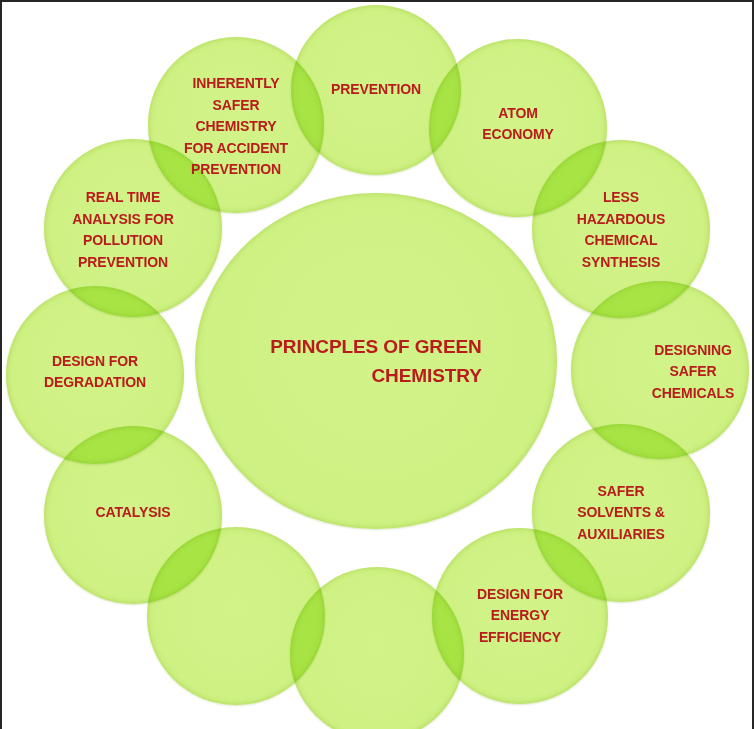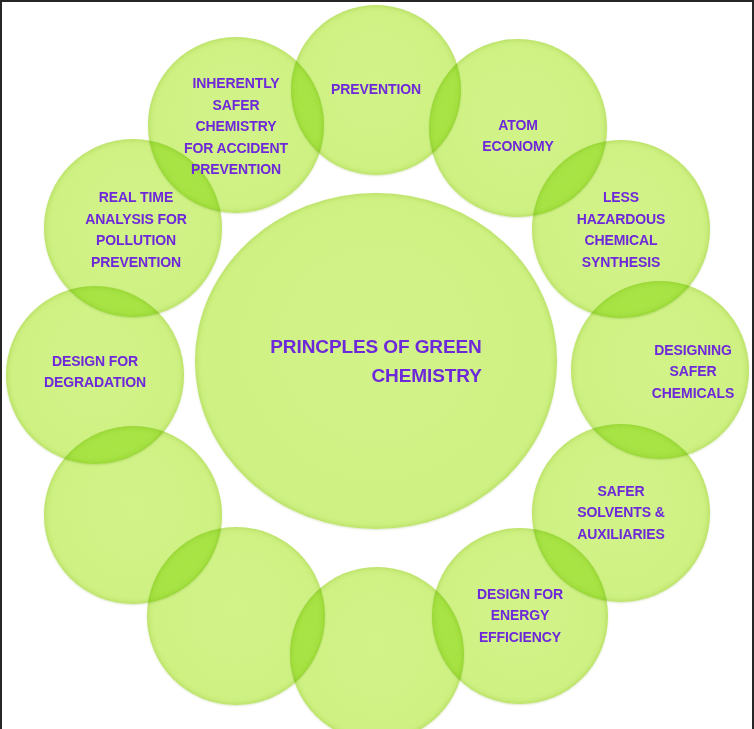--- a/index.html
+++ b/index.html
@@ -22,21 +22,21 @@
     align-items: center;
     justify-content: center;
     text-align: center;
     background: radial-gradient(ellipse at 50% 45%, rgba(200,240,110,0.82) 0%, rgba(196,238,104,0.82) 70%, rgba(170,220,70,0.85) 100%);
     box-shadow: inset 0 0 6px rgba(140,190,40,0.55), 0 1px 2px rgba(120,160,40,0.25);
     mix-blend-mode: multiply;
   }
   .label {
     font-family: "Liberation Sans", "DejaVu Sans", sans-serif;
     font-weight: bold;
-    color: #6d28d9;
+    color: #b91c1c;
     font-size: 14px;
     line-height: 21.5px;
     white-space: pre-line;
     letter-spacing: -0.1px;
     position: relative;
     z-index: 2;
   }
   .labels-layer { position: absolute; left: 0; top: 0; width: 100%; height: 100%; pointer-events: none; }
   .label-box {
     position: absolute;
@@ -66,21 +66,21 @@
       <div class="bubble" style="left: 146px; top: 35px; width: 176px; height: 176px;"></div>
     </div>
   <div class="labels-layer" id="labels-layer">
       <div class="label-box" style="left: 224px; top: 319px; width: 300px; height: 80px; text-align: right;">
         <span class="label" style="font-size: 19px; line-height: 29px;">PRINCPLES OF GREEN
 CHEMISTRY</span>
       </div>
       <div class="label-box" style="left: 294px; top: 18px; width: 160px; height: 140px;">
         <span class="label">PREVENTION</span>
       </div>
-      <div class="label-box" style="left: 436px; top: 64px; width: 160px; height: 140px;">
+      <div class="label-box" style="left: 436px; top: 52px; width: 160px; height: 140px;">
         <span class="label">ATOM
 ECONOMY</span>
       </div>
       <div class="label-box" style="left: 539px; top: 158px; width: 160px; height: 140px;">
         <span class="label">LESS
 HAZARDOUS
 CHEMICAL
 SYNTHESIS</span>
       </div>
       <div class="label-box" style="left: 611px; top: 300px; width: 160px; height: 140px; text-align: center;">
@@ -91,25 +91,28 @@
       <div class="label-box" style="left: 539px; top: 441px; width: 160px; height: 140px;">
         <span class="label">SAFER
 SOLVENTS &amp;
 AUXILIARIES</span>
       </div>
       <div class="label-box" style="left: 438px; top: 544px; width: 160px; height: 140px;">
         <span class="label">DESIGN FOR
 ENERGY
 EFFICIENCY</span>
       </div>
+      <div class="label-box" style="left: 51px; top: 441px; width: 160px; height: 140px;">
+        <span class="label">CATALYSIS</span>
+      </div>
       <div class="label-box" style="left: 13px; top: 300px; width: 160px; height: 140px;">
         <span class="label">DESIGN FOR
 DEGRADATION</span>
       </div>
-      <div class="label-box" style="left: 54px; top: 158px; width: 160px; height: 140px;">
+      <div class="label-box" style="left: 41px; top: 158px; width: 160px; height: 140px;">
         <span class="label">REAL TIME
 ANALYSIS FOR
 POLLUTION
 PREVENTION</span>
       </div>
       <div class="label-box" style="left: 154px; top: 55px; width: 160px; height: 140px;">
         <span class="label">INHERENTLY
 SAFER
 CHEMISTRY
 FOR ACCIDENT

